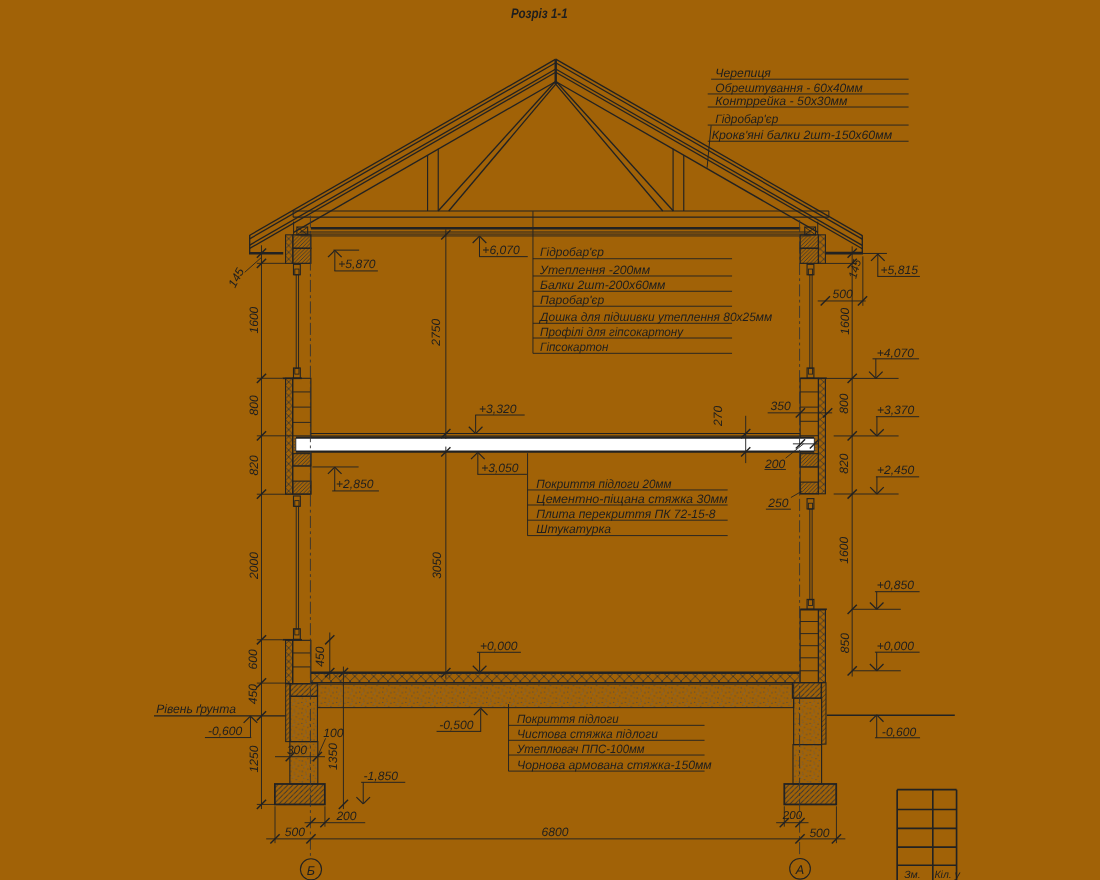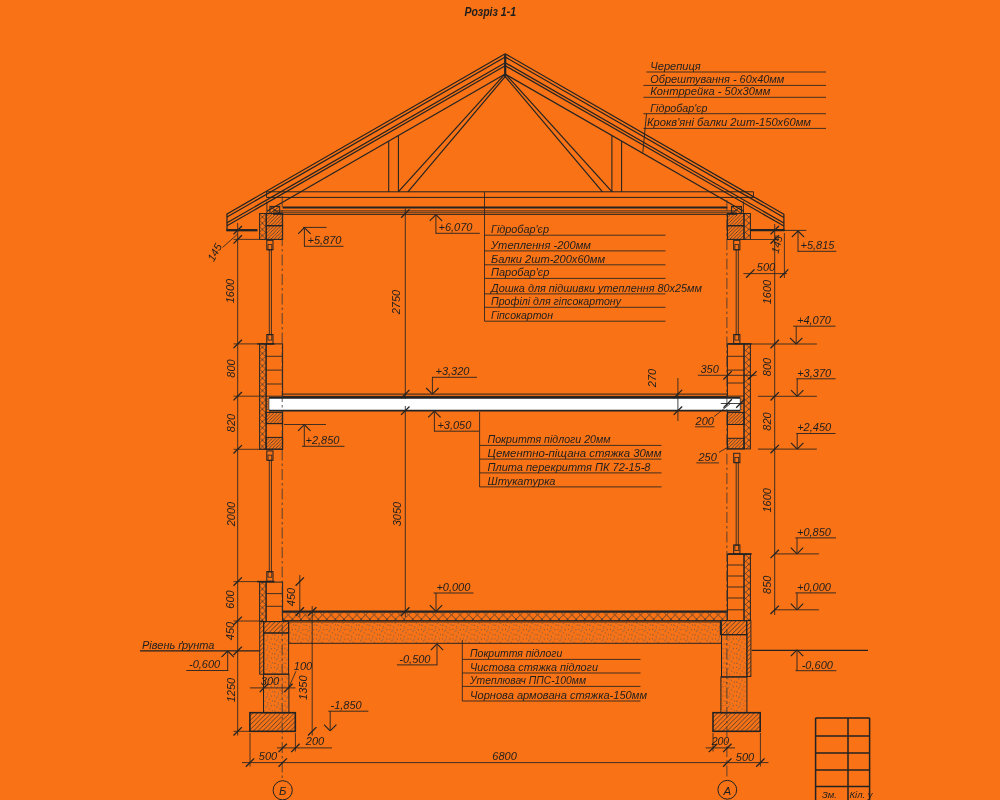--- a/index.html
+++ b/index.html
@@ -1,15 +1,15 @@
 <!DOCTYPE html>
 <html><head><meta charset="utf-8">
 <style>
 html,body{margin:0;padding:0;background:#ffffff;}
-#sheet{width:1000px;height:800px;position:relative;background:#f97316;}
+#sheet{width:1000px;height:800px;position:relative;background:#a16207;}
 text{font-family:"Liberation Sans",sans-serif;font-style:italic;fill:#1e1e1e;}
 </style></head><body>
 <div id="sheet">
 <svg width="1000" height="800" viewBox="0 0 1000 800">
 <defs>
 <pattern id="hatch" width="4.4" height="4.4" patternUnits="userSpaceOnUse">
           <line x1="0" y1="4.4" x2="4.4" y2="0" stroke="#333" stroke-width="0.75"></line>
         </pattern>
 <pattern id="hatchw" width="4.6" height="4.6" patternUnits="userSpaceOnUse">
           <line x1="0" y1="4.6" x2="4.6" y2="0" stroke="#333" stroke-width="0.8"></line>

